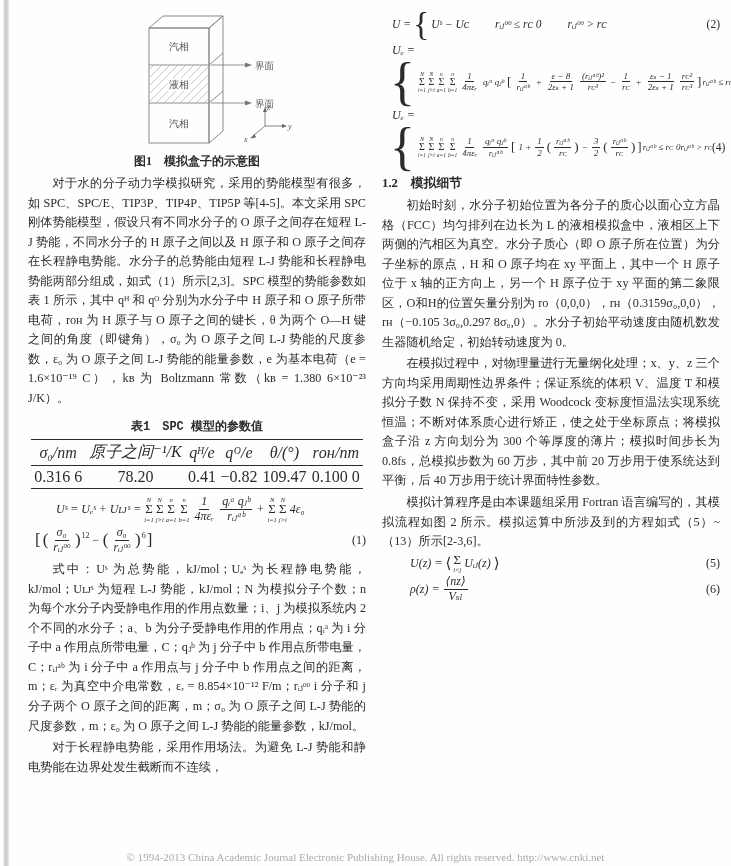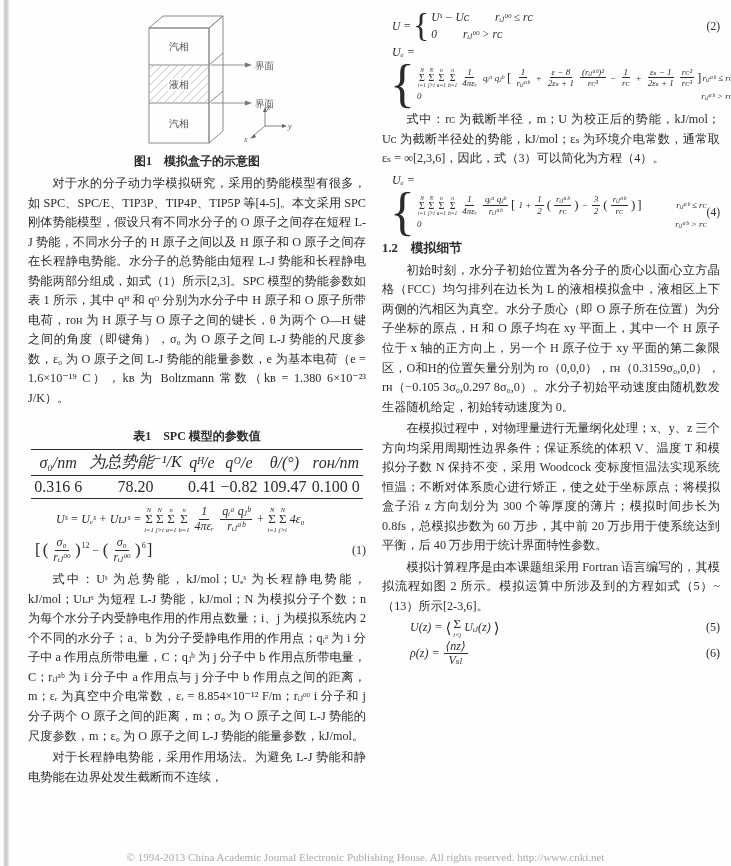--- a/index.html
+++ b/index.html
@@ -5,21 +5,21 @@
   html,body{margin:0;padding:0;background:#ffffff;}
   .page{position:relative;width:731px;height:866px;background:#fefefe;overflow:hidden;
         font-family:"Liberation Serif","DejaVu Serif",serif;color:#2b2b2b;}
   .gutter{position:absolute;left:3px;top:0;width:6px;height:100%;
           background:linear-gradient(to right,#f2f2f2,#c3c3c3 50%,#efefef);}
   .cols{position:absolute;left:28px;top:8px;display:flex;gap:16px;}
   .col{width:338px;}
   .p{font-size:12.2px;line-height:1.6;text-align:justify;text-indent:2em;margin:0 0 2px 0;}
   .figblock{text-align:center;margin:0 0 4px 0;}
   .figcap,.tabcap{text-align:center;font-size:12px;font-weight:bold;margin:1px 0 4px 0;}
-  .tabcap{margin-top:20px;}
+  .tabcap{margin-top:10px;font-family:Liberation Mono, monospace;}
   .tbl{width:98%;margin:0 auto 6px auto;border-collapse:collapse;font-size:16px;}
   .tbl th{font-style:italic;font-weight:normal;padding:2px 1px;
           border-top:1.5px solid #2b2b2b;border-bottom:0.8px solid #2b2b2b;}
   .tbl td{padding:2px 1px;border-bottom:1.5px solid #2b2b2b;text-align:center;}
   
   .eqwrap{margin:4px 0 6px 0;}
   .eqline{display:flex;align-items:center;font-style:italic;font-size:12px;margin:2px 0 2px 26px;}
   .eqline2{margin-left:6px;}
   .tok{margin:0 2px;white-space:nowrap;}
   .sum{display:inline-flex;flex-direction:column;align-items:center;margin:0 1px;line-height:1;}
@@ -27,21 +27,21 @@
   .sum .sg{font-size:13px;line-height:.95;font-style:normal;}
   .fr{display:inline-flex;flex-direction:column;align-items:center;margin:0 2px;line-height:1.15;}
   .fr .n{border-bottom:0.8px solid #2b2b2b;padding:0 2px;text-align:center;white-space:nowrap;}
   .fr .d{padding:0 2px;text-align:left;white-space:nowrap;}
   .big{font-style:normal;font-size:17px;margin:0 1px;font-weight:300;}
   .sup{font-size:8px;font-style:normal;position:relative;top:-5px;}
   .eqno{margin-left:auto;font-style:normal;white-space:nowrap;}
   .cases{display:flex;align-items:center;font-style:italic;font-size:11.5px;margin:2px 0 4px 8px;}
   .brace{font-style:normal;font-weight:200;line-height:.85;margin-right:2px;}
   .b2{font-size:34px;} .b3{font-size:52px;}
-  .rows{display:flex;flex-direction:column;gap:3px;}
+  .rows{display:flex;flex-direction:row;gap:3px;}
   .crow{display:flex;align-items:center;}
   .cond{margin-left:26px;white-space:nowrap;}
   .eq3row{font-size:9px;} .eq3row .sum .sg{font-size:10px;} .eq3row .sum .lim{font-size:5.5px;}
   .eq3row .big{font-size:13px;}
   .eqintro{font-style:italic;font-size:12px;margin:4px 0 0 10px;}
   .h12{font-size:12.8px;font-weight:bold;margin:6px 0 4px 0;}
   .angle{font-style:normal;font-size:15px;margin:0 1px;}
   .footer{position:absolute;left:0;right:0;bottom:3px;text-align:center;
           font-size:11px;color:#aaa;}
 </style>
@@ -112,21 +112,21 @@
         <div class="figcap">图1　模拟盒子的示意图</div>
       </div>
 
       <p class="p">对于水的分子动力学模拟研究，采用的势能模型有很多，如 SPC、SPC/E、TIP3P、TIP4P、TIP5P 等[4-5]。本文采用 SPC 刚体势能模型，假设只有不同水分子的 O 原子之间存在短程 L-J 势能，不同水分子的 H 原子之间以及 H 原子和 O 原子之间存在长程静电势能。水分子的总势能由短程 L-J 势能和长程静电势能两部分组成，如式（1）所示[2,3]。SPC 模型的势能参数如表 1 所示，其中 qᴴ 和 qᴼ 分别为水分子中 H 原子和 O 原子所带电荷，rᴏʜ 为 H 原子与 O 原子之间的键长，θ 为两个 O—H 键之间的角度（即键角），σ₀ 为 O 原子之间 L-J 势能的尺度参数，ε₀ 为 O 原子之间 L-J 势能的能量参数，e 为基本电荷（e = 1.6×10⁻¹⁹ C），kʙ 为 Boltzmann 常数（kʙ = 1.380 6×10⁻²³ J/K）。</p>
 
       <div class="tabcap">表1　SPC 模型的参数值</div>
       <table class="tbl">
         <thead>
           <tr>
             <th>σ₀/nm</th>
-            <th>为总势能⁻¹/K</th>
+            <th>原子之间⁻¹/K</th>
             <th>qᴴ/e</th>
             <th>qᴼ/e</th>
             <th>θ/(°)</th>
             <th>rᴏʜ/nm</th>
           </tr>
         </thead>
         <tbody>
           <tr>
             <td>0.316 6</td>
             <td>78.20</td>
@@ -289,21 +289,20 @@
             <span class="cond" style="margin-left:auto;">rᵢⱼᵃᵇ ≤ rᴄ</span>
           </div>
           <div class="crow eq3row">
             <span>0</span>
             <span class="cond" style="margin-left:auto;">rᵢⱼᵃᵇ &gt; rᴄ</span>
           </div>
         </div>
 
       </div>
 
-      <p class="p">式中：rᴄ 为截断半径，m；U 为校正后的势能，kJ/mol；Uᴄ 为截断半径处的势能，kJ/mol；εₛ 为环境介电常数，通常取 εₛ = ∞[2,3,6]，因此，式（3）可以简化为方程（4）。</p>
 
       <div class="eqintro">Uₑ =</div>
       <div class="cases">
         <span class="brace b3">{</span>
         <div class="rows" style="flex:1;">
           <div class="crow eq3row">
             <span class="sum">
                 <span class="lim">N</span>
                 <span class="sg">Σ</span>
                 <span class="lim">i=1</span>

